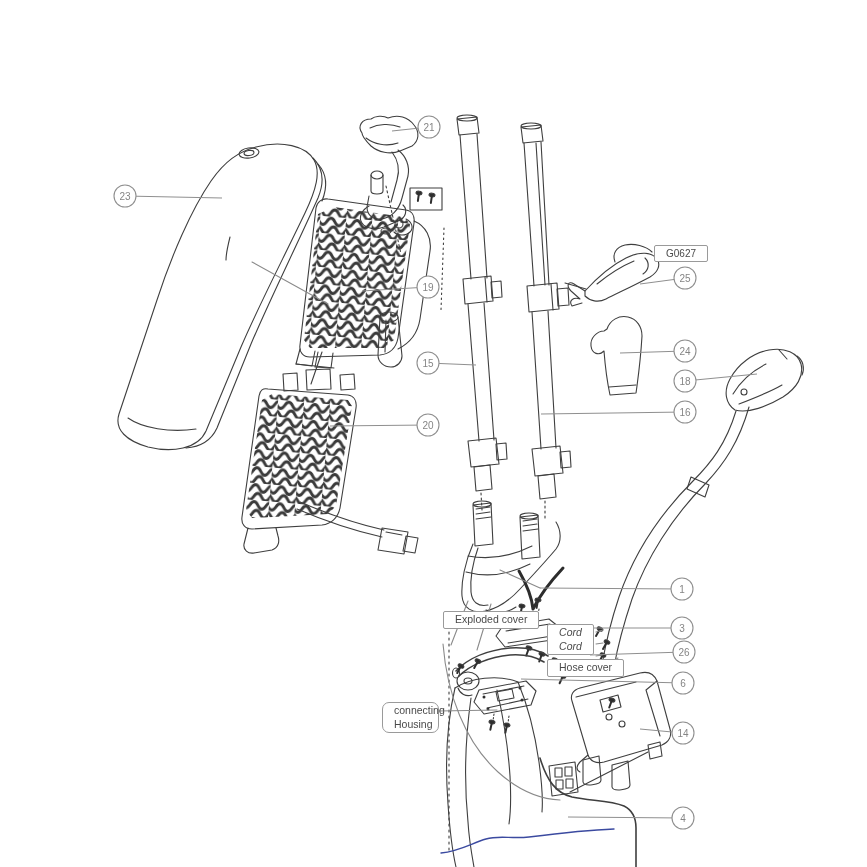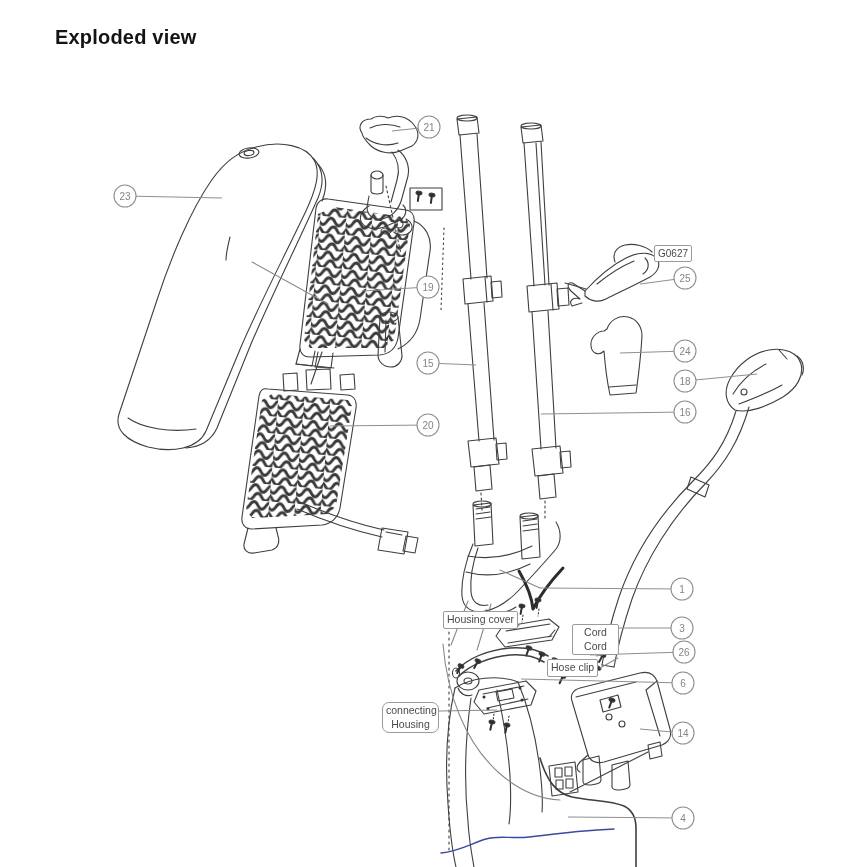--- a/index.html
+++ b/index.html
@@ -4,29 +4,28 @@
 <style>
   * { margin:0; padding:0; box-sizing:border-box; }
   html,body { width:867px; height:867px; background:#ffffff; overflow:hidden;
               font-family:"Liberation Sans", sans-serif; }
   #stage { position:relative; width:867px; height:867px; background:#fff; }
   .page-title { position:absolute; left:55px; top:26px; font-size:20px;
                 font-weight:bold; color:#141414; letter-spacing:.2px; }
   #art { position:absolute; left:0; top:0; }
   .part-label { position:absolute; border:1px solid #9a9a9a; background:#fff;
                 color:#4a4a4a; font-size:10.5px; line-height:1.3; text-align:center;
-                padding:1px 3px; border-radius:2px; white-space:nowrap; }
+                padding:1px 11px; border-radius:2px; white-space:nowrap; }
   .part-label div { pointer-events:none; }
 </style>
 </head>
 <body>
 
 <div id="stage">
 
-  <div class="page-title">Exploded view</div>
 
   <svg id="art" width="867" height="867" viewBox="0 0 867 867" xmlns="http://www.w3.org/2000/svg">
     <defs>
       <pattern id="meshpat" width="26" height="17" patternUnits="userSpaceOnUse" patternTransform="rotate(5)">
         <path d="M-1,5 Q3,12 7,5 Q11,-2 15,5 Q19,12 23,5 Q27,-2 31,5" fill="none" stroke="#3a3a3a" stroke-width="2.8"></path>
         <path d="M-14,13.5 Q-10,20.5 -6,13.5 Q-2,6.5 2,13.5 Q6,20.5 10,13.5 Q14,6.5 18,13.5 Q22,20.5 26,13.5 Q30,6.5 34,13.5" fill="none" stroke="#3a3a3a" stroke-width="2.8"></path>
       </pattern>
       <g id="screw">
         <ellipse cx="0" cy="0" rx="3" ry="1.8" fill="#2e2e2e"></ellipse>
         <line x1="0" y1="1" x2="0" y2="8" stroke="#2e2e2e" stroke-width="2"></line>
@@ -337,30 +336,30 @@
           <text x="683" y="821.5" text-anchor="middle" font-size="10" fill="#858585">4</text>
         </g>
       </g>
   </svg>
 
   <div class="part-label" style="left:654px; top:245px; font-size:10px;">
     <div>G0627</div>
   </div>
 
   <div class="part-label" style="left:443px; top:611px;">
-    <div>Housing cover</div>
-  </div>
-
-  <div class="part-label" style="left:572px; top:624px; width:47px;">
+    <div>Exploded cover</div>
+  </div>
+
+  <div class="part-label" style="left:547px; top:624px; width:47px;font-style:italic;">
     <div>Cord</div>
     <div>Cord</div>
   </div>
 
   <div class="part-label" style="left:547px; top:659px;">
-    <div>Hose clip</div>
+    <div>Hose cover</div>
   </div>
 
   <div class="part-label" style="left:382px; top:702px; width:57px;border-radius:7px;">
     <div>connecting</div>
     <div>Housing</div>
   </div>
 
 </div>
 
 </body></html>

